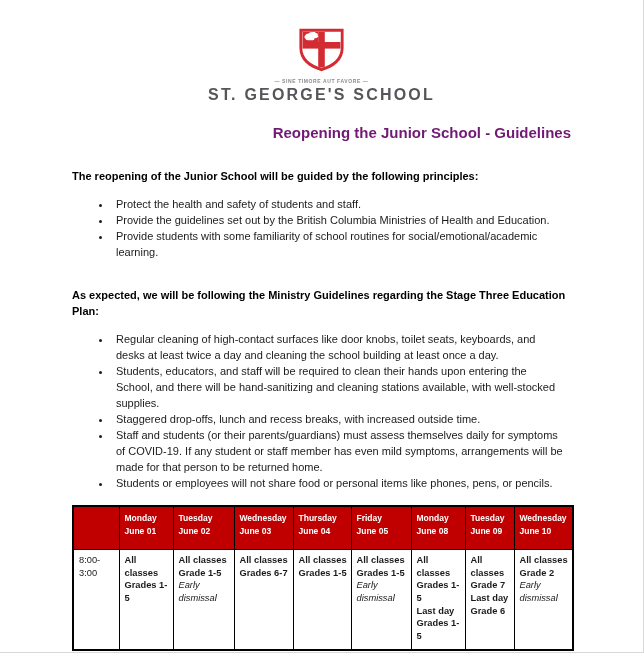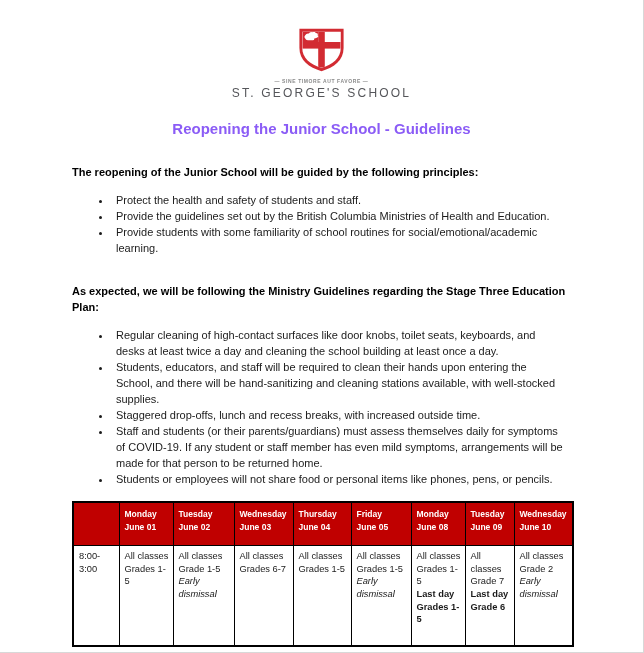--- a/index.html
+++ b/index.html
@@ -19,29 +19,29 @@
   .letterhead { text-align:center; }
   .crest { display:block; margin:0 auto; }
   .motto {
     margin-top:4px;
     font-size:5px; letter-spacing:0.6px;
     color:#8a8a8a; font-weight:bold;
     text-transform:uppercase;
   }
   .school-name {
     margin-top:2px;
-    font-size:12px; letter-spacing:2.2px;
+    font-size:16px; letter-spacing:2.2px;
     color:var(--school-gray,#55565A);
-    font-weight:normal;
+    font-weight:bold;
   }
   
   h1.doc-title {
     margin:20px 0 0 0;
     font-size:15px; font-weight:bold;
-    text-align:center; color:#8b5cf6;
+    text-align:right; color:#701a75;
   }
   p.lead {
     margin:28px 0 0 0;
     font-size:11px; font-weight:bold;
     line-height:1.45; color:#000;
   }
   ul.bullets {
     margin:11px 8px 0 0;
     padding:0 0 0 40px;
     font-size:11px; line-height:16px;
@@ -75,21 +75,21 @@
     font-size:9.3px; line-height:1.35;
     padding:4px 3px 4px 5px;
     height:100px;
     background:#fff;
   }
   td.time-cell { padding-left:7px; }
   .c0{width:46px}.c1{width:54px}.c2{width:61px}.c3{width:59px}
   .c4{width:58px}.c5{width:60px}.c6{width:54px}.c7{width:49px}.c8{width:59px}
   .t-thick-l{border-left-width:2px}
   .t-thick-r{border-right-width:2px}
-  .p-normal{font-style:normal;font-weight:normal}
+  .p-normal{font-style:normal;font-weight:bold}
   .p-italic{font-style:italic;font-weight:normal}
   .p-bold{font-style:normal;font-weight:bold}
 </style>
 </head>
 <body>
 
 <div class="page">
 
   <div class="letterhead">
     <svg class="crest" width="47" height="48" viewBox="0 0 100 92" aria-hidden="true">

